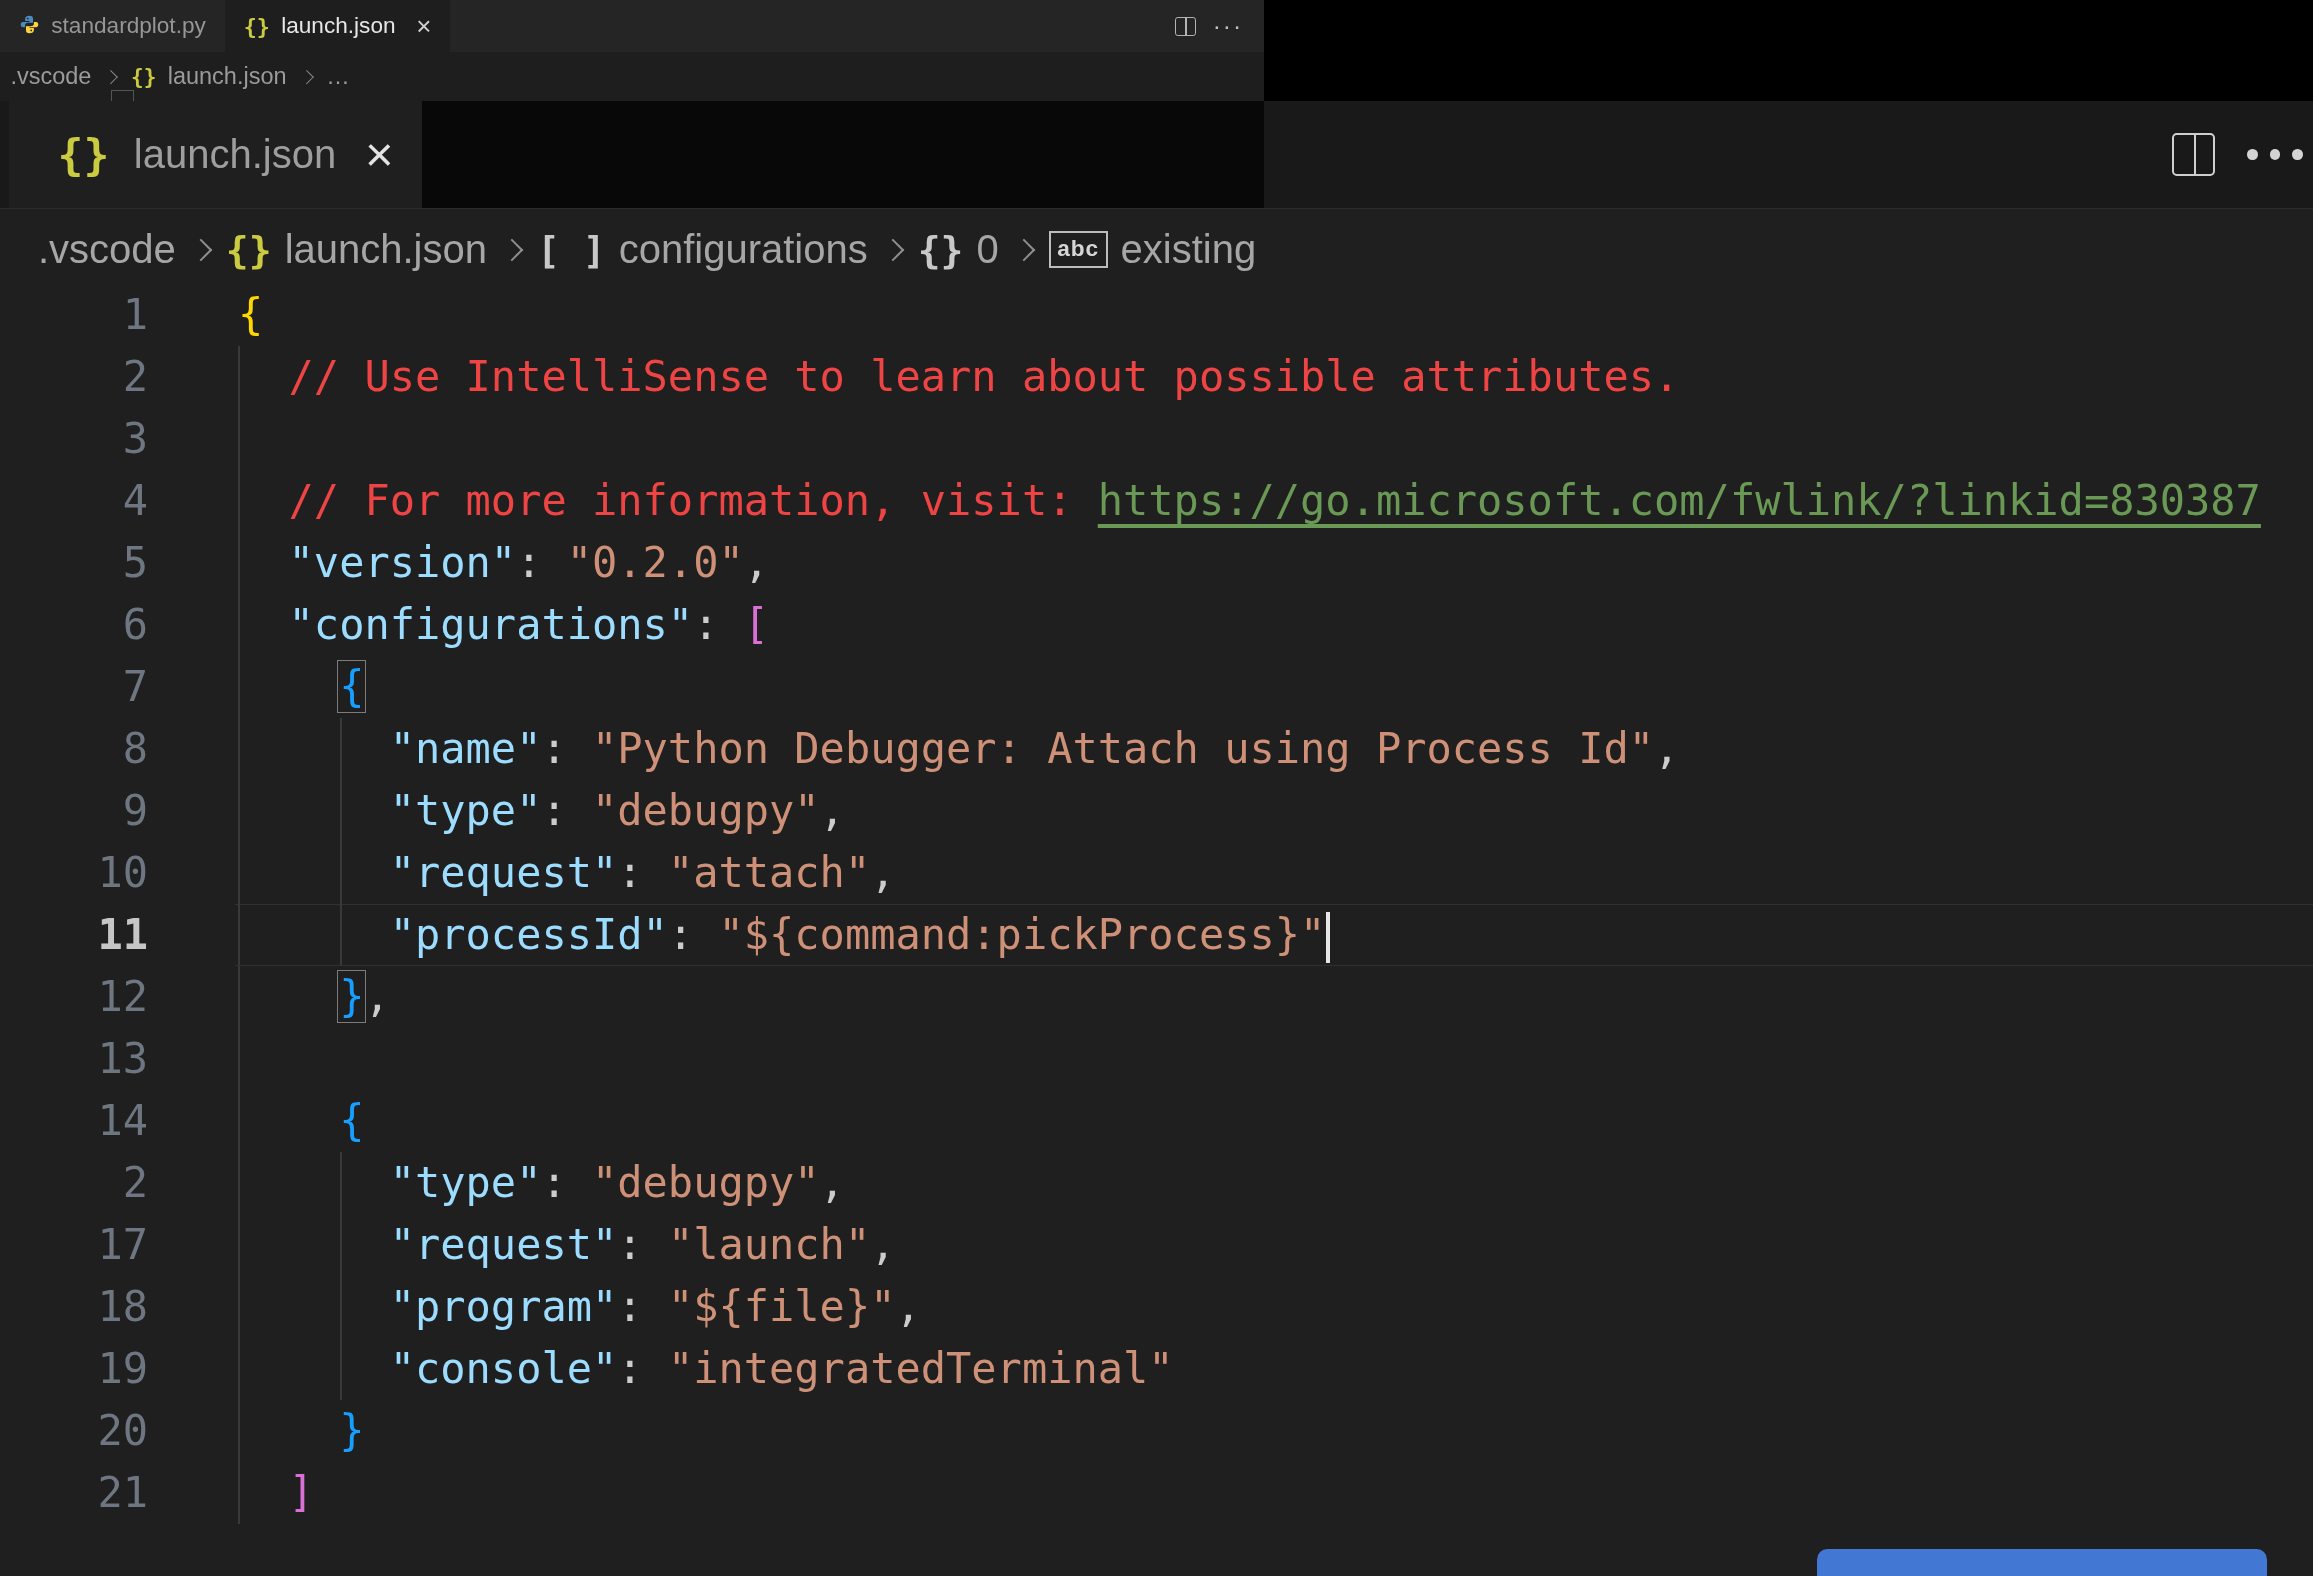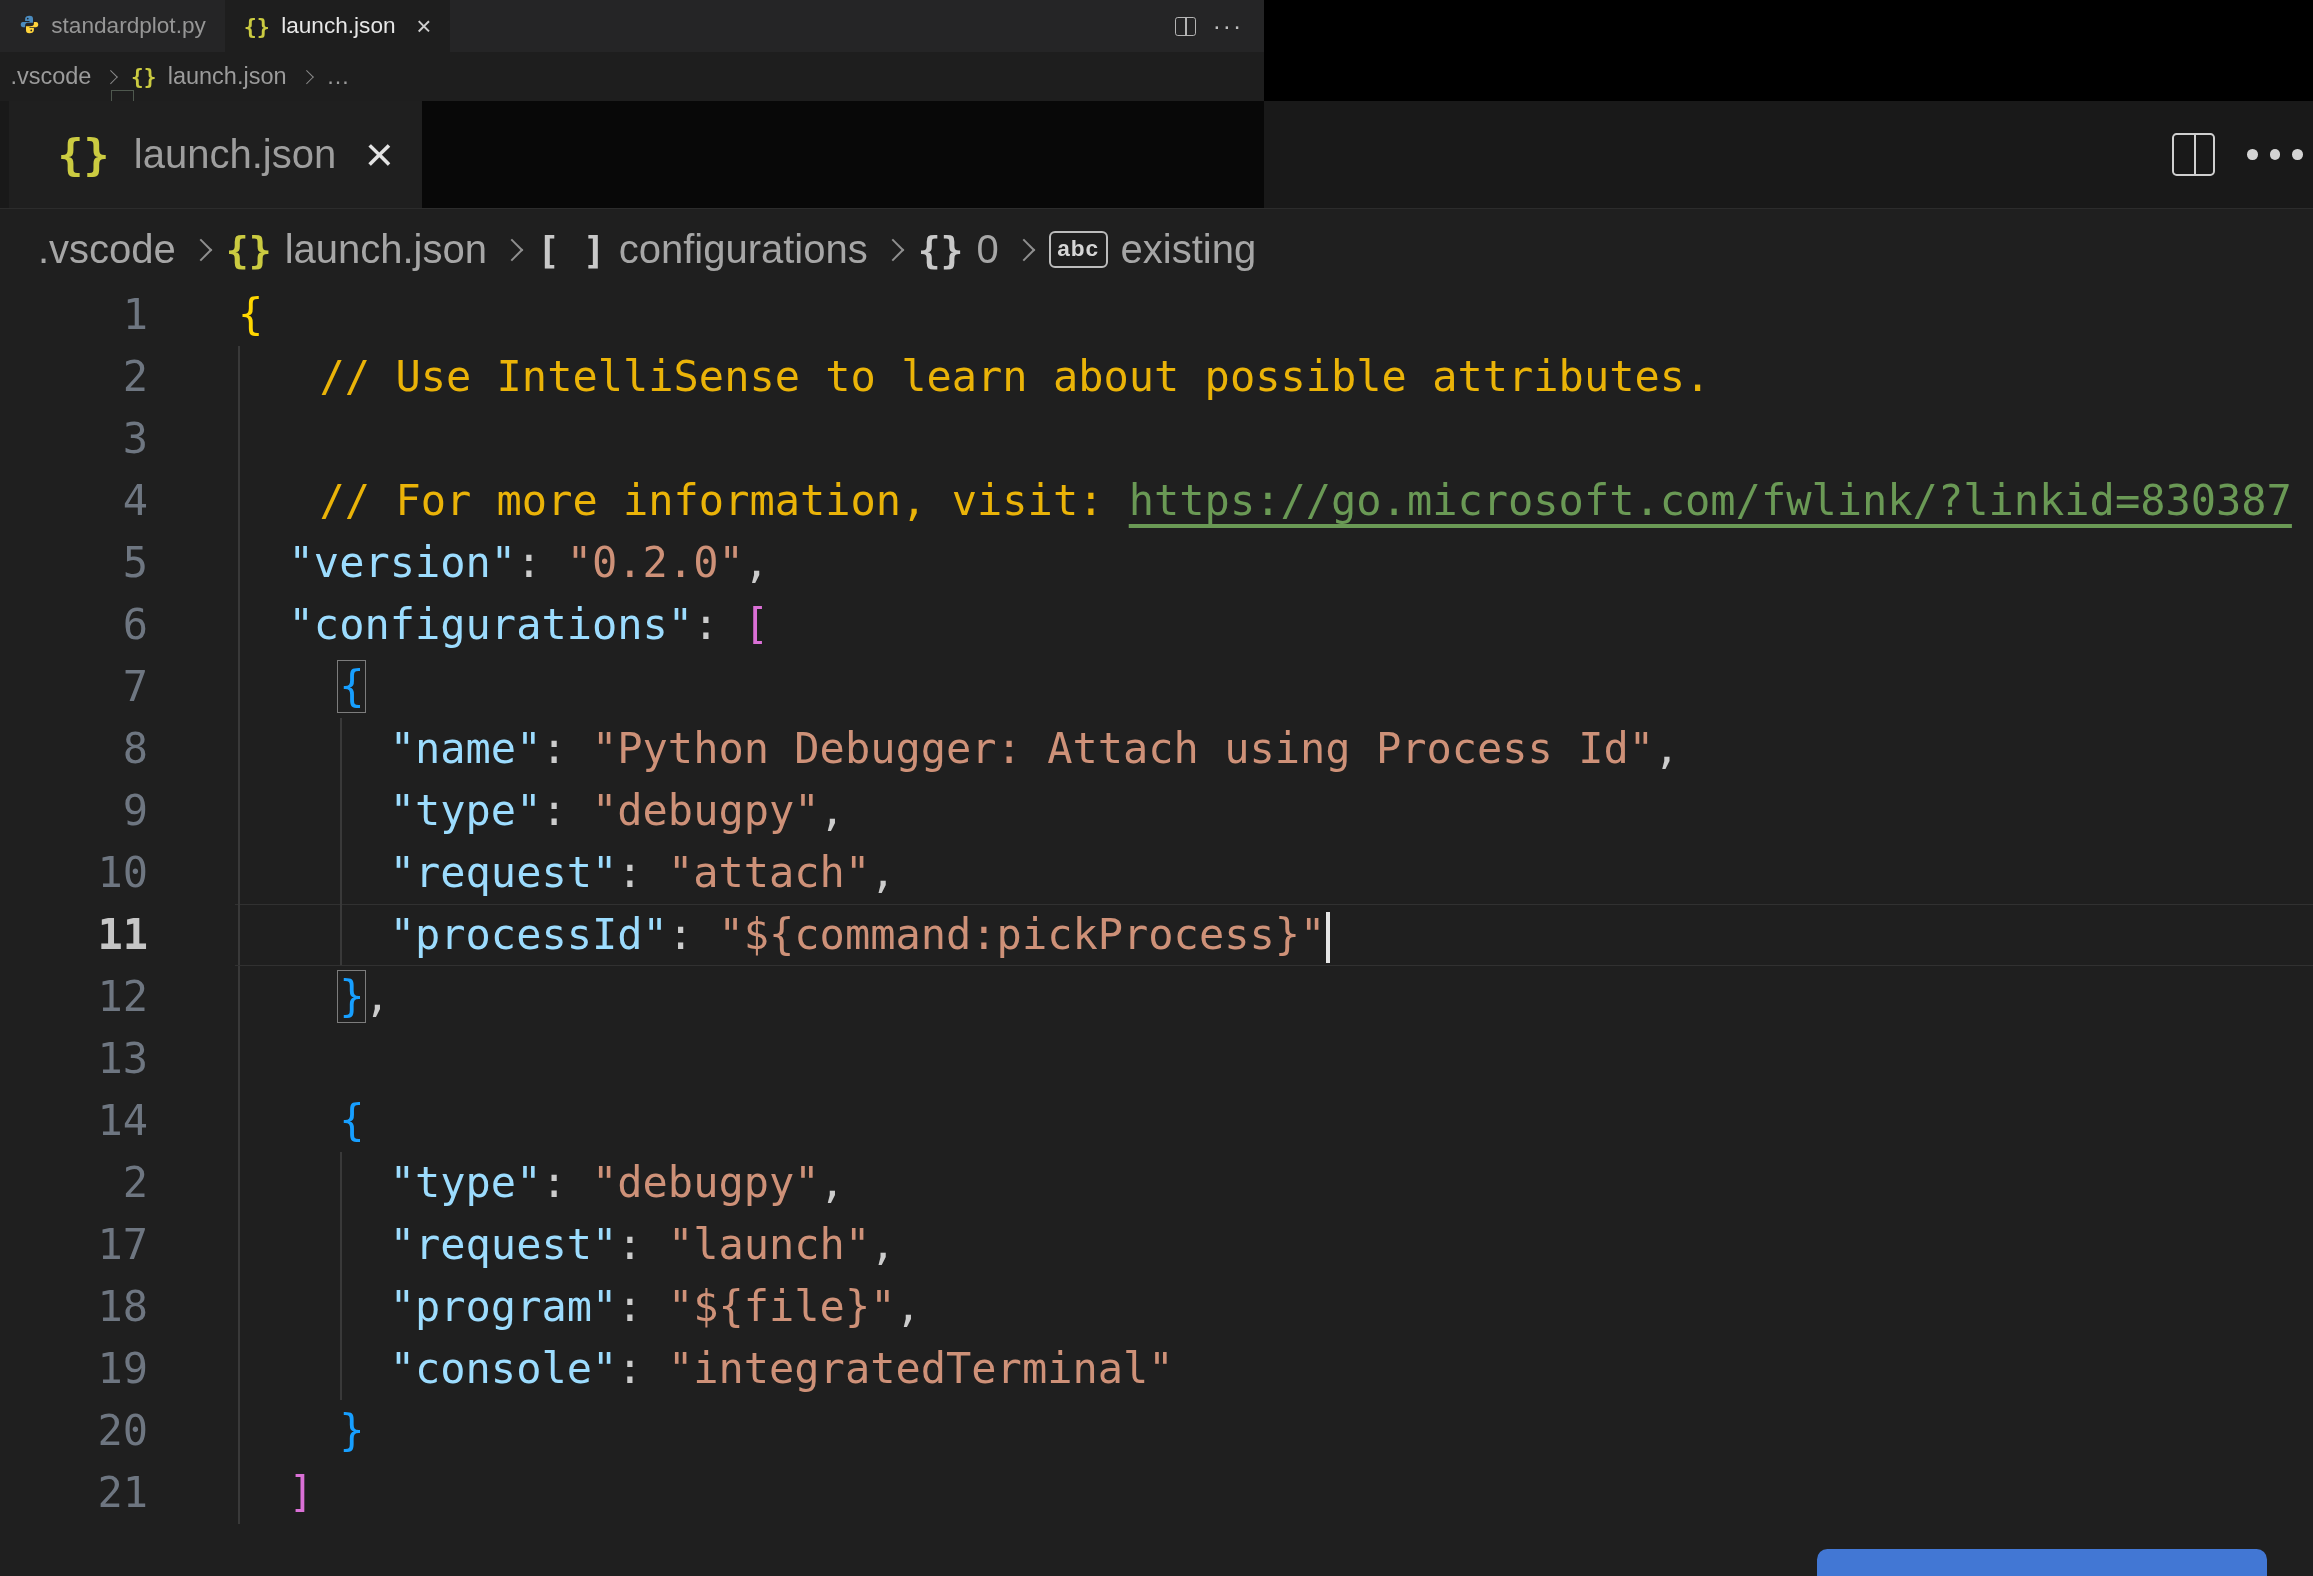--- a/index.html
+++ b/index.html
@@ -40,32 +40,32 @@
   .split-icon-lg::after{content:"";position:absolute;left:50%;top:0;bottom:0;width:2.8px;background:#cfcfcf;}
   .more-lg{display:flex;gap:12.2px;}
   .more-lg i{width:10.4px;height:10.4px;border-radius:50%;background:#d4d4d4;}
 
   #bigbc{position:absolute;left:38px;top:111px;height:75px;display:flex;align-items:center;font-size:40px;color:#a6a6a6;}
   #bigbc .bc-item{display:flex;align-items:center;gap:13px;white-space:nowrap;}
   .chev-lg{width:14px;height:14px;border-top:2.8px solid #8f8f8f;border-right:2.8px solid #8f8f8f;transform:rotate(45deg);margin:0 17px;flex:none;}
   .bc-braces{font-family:"DejaVu Sans Mono",monospace;font-weight:bold;font-size:38px;}
   .bc-braces.yellow{color:#cbcb41;}
   .bc-braces.plain{color:#c8c8c8;}
-  .abc-box{border:2.8px solid #bdbdbd;border-radius:6px;font-size:22.6px;font-weight:bold;color:#d6d6d6;padding:2.8px 6.6px 3.8px;letter-spacing:0.9px;}
+  .abc-box{border:2.8px solid #bdbdbd;border-radius:0;font-size:22.6px;font-weight:bold;color:#d6d6d6;padding:2.8px 6.6px 3.8px;letter-spacing:0.9px;}
 
   
   #code{position:absolute;left:0;top:183px;right:0;font-family:"DejaVu Sans Mono",monospace;font-size:42px;}
   .row{position:relative;height:62px;line-height:62px;white-space:pre;}
   .ln{position:absolute;left:0;top:0;width:148px;text-align:right;color:#6e7681;}
   .ln.lnc{color:#c6c6c6;font-weight:bold;}
   .codeline{position:absolute;left:238px;top:0;}
   .guide{position:absolute;top:0;bottom:0;width:1.9px;background:#393939;}
   .row.cur::before{content:"";position:absolute;left:235px;right:0;top:0;border-top:1.9px solid #313131;}
   .row.cur::after{content:"";position:absolute;left:235px;right:0;bottom:0;border-bottom:1.9px solid #313131;}
-  .t-c{color:#eab308;margin-left:31px;}
+  .t-c{color:#ef4444;}
   .t-l{color:#6a9955;text-decoration:underline;text-decoration-thickness:3.8px;text-underline-offset:9.4px;}
   .t-k{color:#9cdcfe;}
   .t-s{color:#ce9178;}
   .t-p{color:#cccccc;}
   .t-b1{color:#ffd700;}
   .t-b2{color:#da70d6;}
   .t-b3,.t-b3x{color:#179fff;}
   .t-b3x{outline:1.9px solid #7c7c7c;outline-offset:1.9px;}
   .caret{display:inline-block;width:3.8px;height:51px;background:#e6e6e6;vertical-align:middle;margin-left:0.9px;}
 

